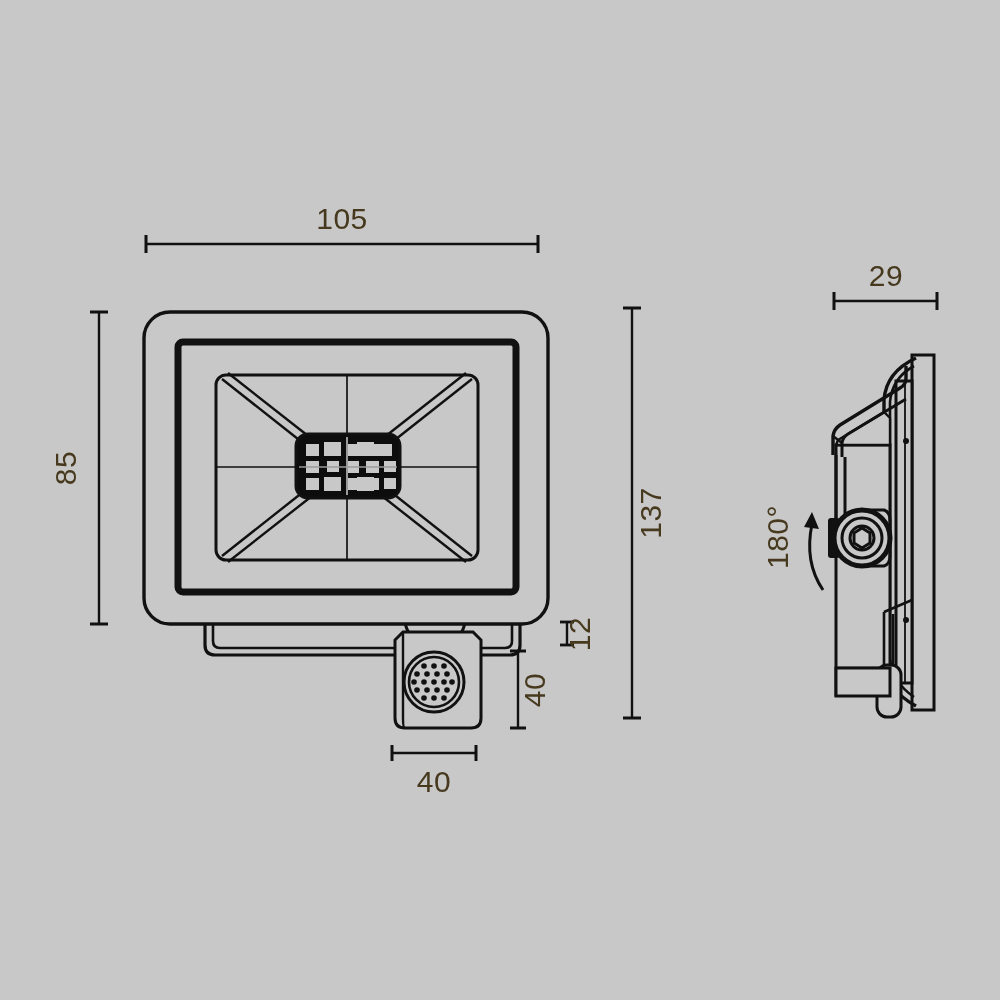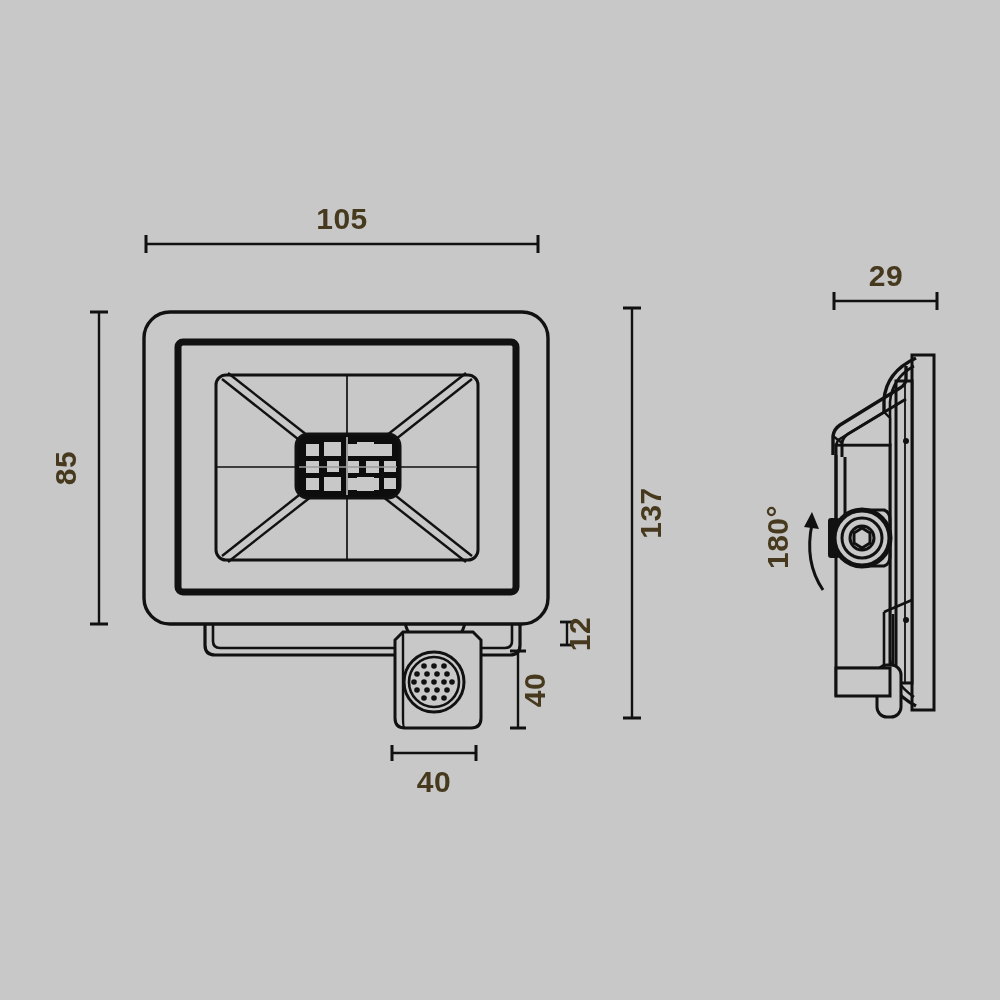--- a/index.html
+++ b/index.html
@@ -11,21 +11,20 @@
     width: 1000px;
     height: 1000px;
     font-family: "Liberation Sans", sans-serif;
     overflow: hidden;
   }
   #sheet {
     position: relative;
     width: 848px;
     height: 1000px;
     background: #c8c8c8;
-    font-weight: bold;
   }
   svg.drawing {
     position: absolute;
     left: 0;
     top: 0;
     width: 1000px;
     height: 1000px;
     display: block;
   }
   text.dim {

